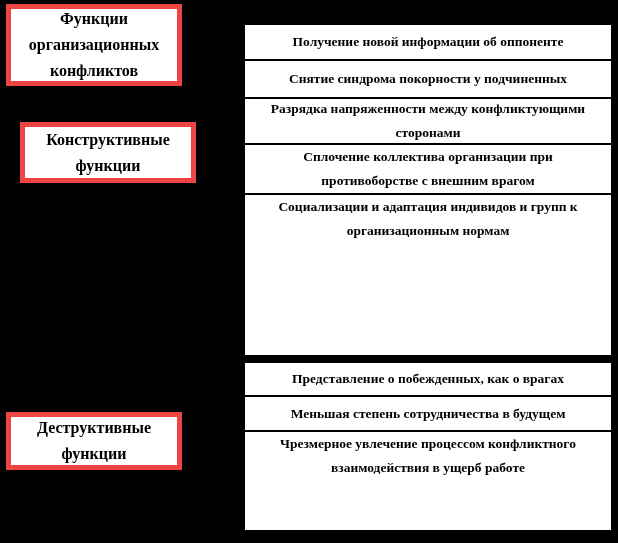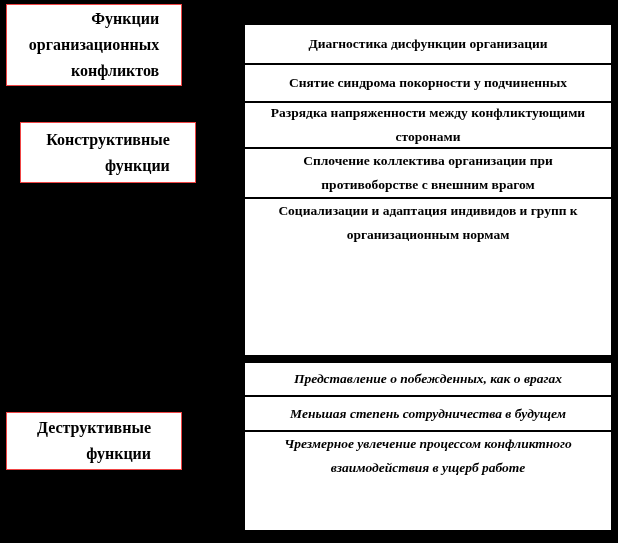--- a/index.html
+++ b/index.html
@@ -9,43 +9,43 @@
     position: relative;
     overflow: hidden;
     font-family: "Liberation Serif", "DejaVu Serif", serif;
   }
   .stage { position: absolute; inset: 0; width: 618px; height: 543px; }
 
   .label-box {
     position: absolute;
     box-sizing: border-box;
     background: #ffffff;
-    border: 1px solid #ef4444;
+    border: 5px solid #ef4444;
     display: flex; align-items: center; justify-content: center;
-    text-align: right;
+    text-align: center;
     font-weight: 700;
     font-size: 16px;
     line-height: 26px;
     color: #000000;
     white-space: pre-line;
   }
   #label-main  { left: 6px;  top: 4px;   width: 176px; height: 82px; }
   #label-constructive { left: 20px; top: 122px; width: 176px; height: 61px; }
   #label-destructive  { left: 6px; top: 412px; width: 176px; height: 58px; font-family: Liberation Serif, serif; }
 
   .rows-group {
     position: absolute;
     box-sizing: border-box;
     left: 243px;
     width: 370px;
     background: #ffffff;
     border: 2px solid #000000;
   }
   #group-constructive { top: 23px;  height: 334px; }
-  #group-destructive  { top: 361px; height: 171px; font-style: italic; }
+  #group-destructive  { top: 361px; height: 171px; }
 
   .row {
     box-sizing: border-box;
     border-bottom: 2px solid #000000;
     display: flex; align-items: center; justify-content: center;
     text-align: center;
     font-weight: 700;
     font-size: 13.5px;
     line-height: 24px;
     color: #000000;
@@ -63,21 +63,21 @@
 организационных
 конфликтов</div>
 
   <div class="label-box" id="label-constructive">Конструктивные
 функции</div>
 
   <div class="label-box" id="label-destructive">Деструктивные
 функции</div>
 
   <div class="rows-group" id="group-constructive">
-    <div class="row" style="height:40px">Диагностика дисфункции организации</div>
+    <div class="row" style="height:36px">Получение новой информации об оппоненте</div>
     <div class="row" style="height:38px">Снятие синдрома покорности у подчиненных</div>
     <div class="row" style="height:46px">Разрядка напряженности между конфликтующими
 сторонами</div>
     <div class="row" style="height:50px">Сплочение коллектива организации при
 противоборстве с внешним врагом</div>
     <div class="row" style="height:48px">Социализации и адаптация индивидов и групп к
 организационным нормам</div>
   </div>
 
   <div class="rows-group" id="group-destructive">

